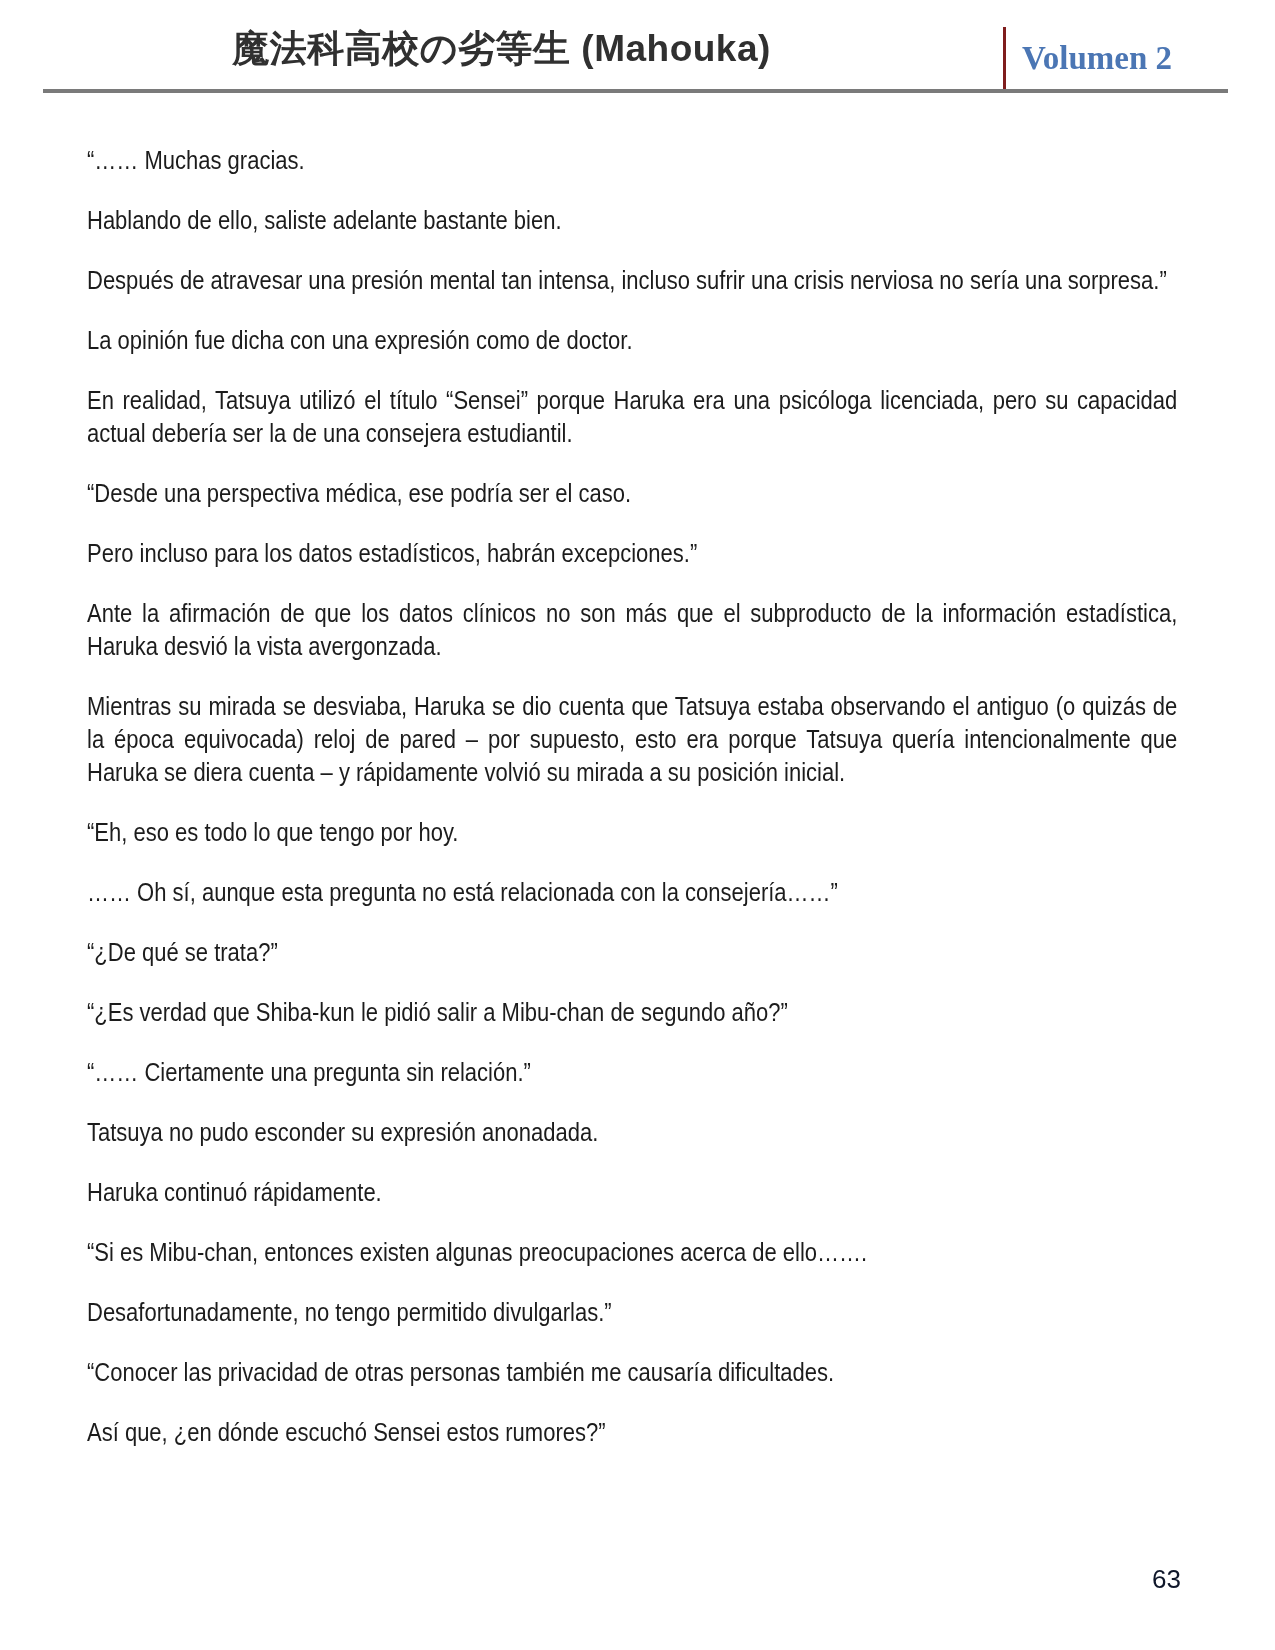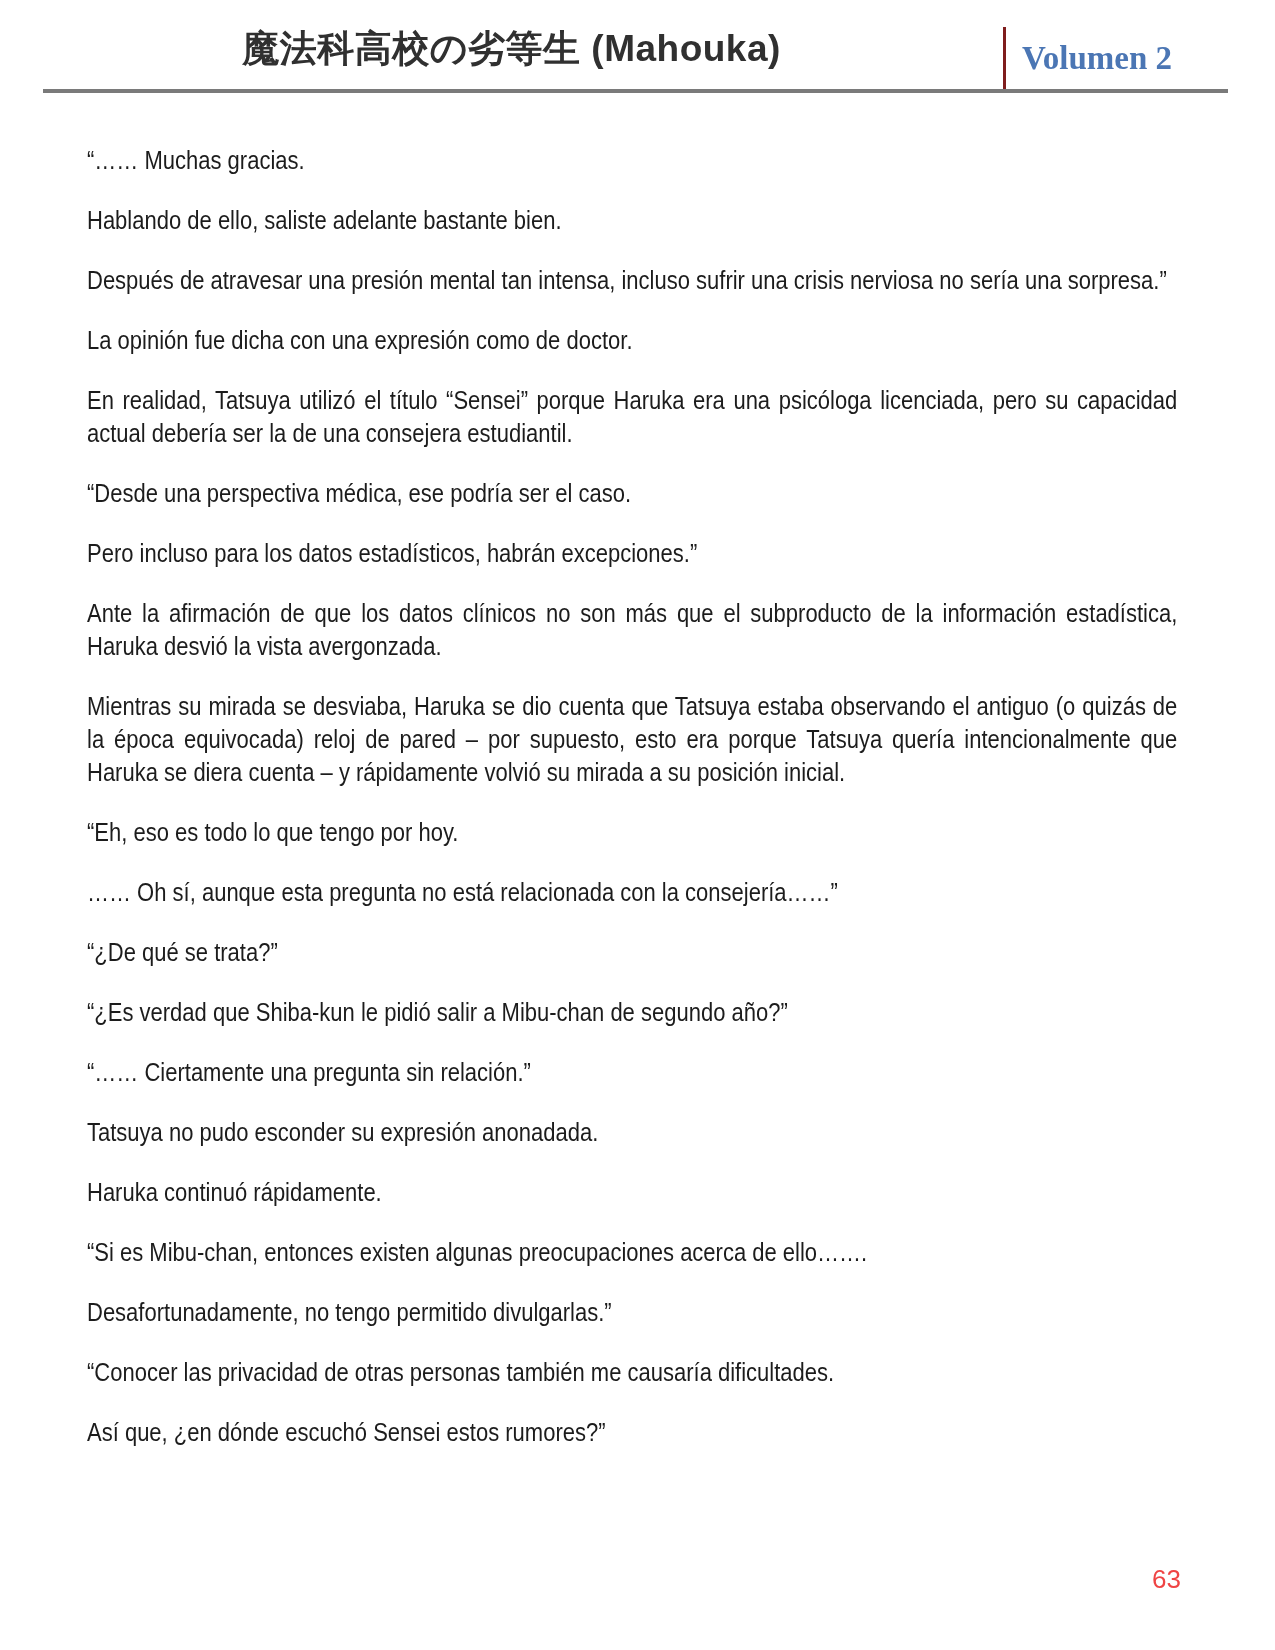--- a/index.html
+++ b/index.html
@@ -18,21 +18,21 @@
   
   .header {
     position: absolute;
     top: 0; left: 0;
     width: 1275px;
     height: 93px;
   }
   .doc-title {
     position: absolute;
     top: 24px;
-    left: 10px;
+    left: 0;
     width: 1003px;
     box-sizing: border-box;
     text-align: center;
     font-size: 37px;
     font-weight: 700;
     letter-spacing: 0.5px;
     color: #303030;
     white-space: nowrap;
   }
   .volume-box {
@@ -77,21 +77,21 @@
     margin: 0 0 27px 0;
     padding: 0;
   }
   
   .page-number {
     position: absolute;
     top: 1566px;
     left: 1152px;
     font-size: 26px;
     line-height: 26px;
-    color: #ef4444;
+    color: #0f172a;
   }
 </style>
 </head>
 <body>
 
 <div class="page">
 
   <div class="header">
     <div class="doc-title">魔法科高校の劣等生 (Mahouka)</div>
     <div class="volume-box">

